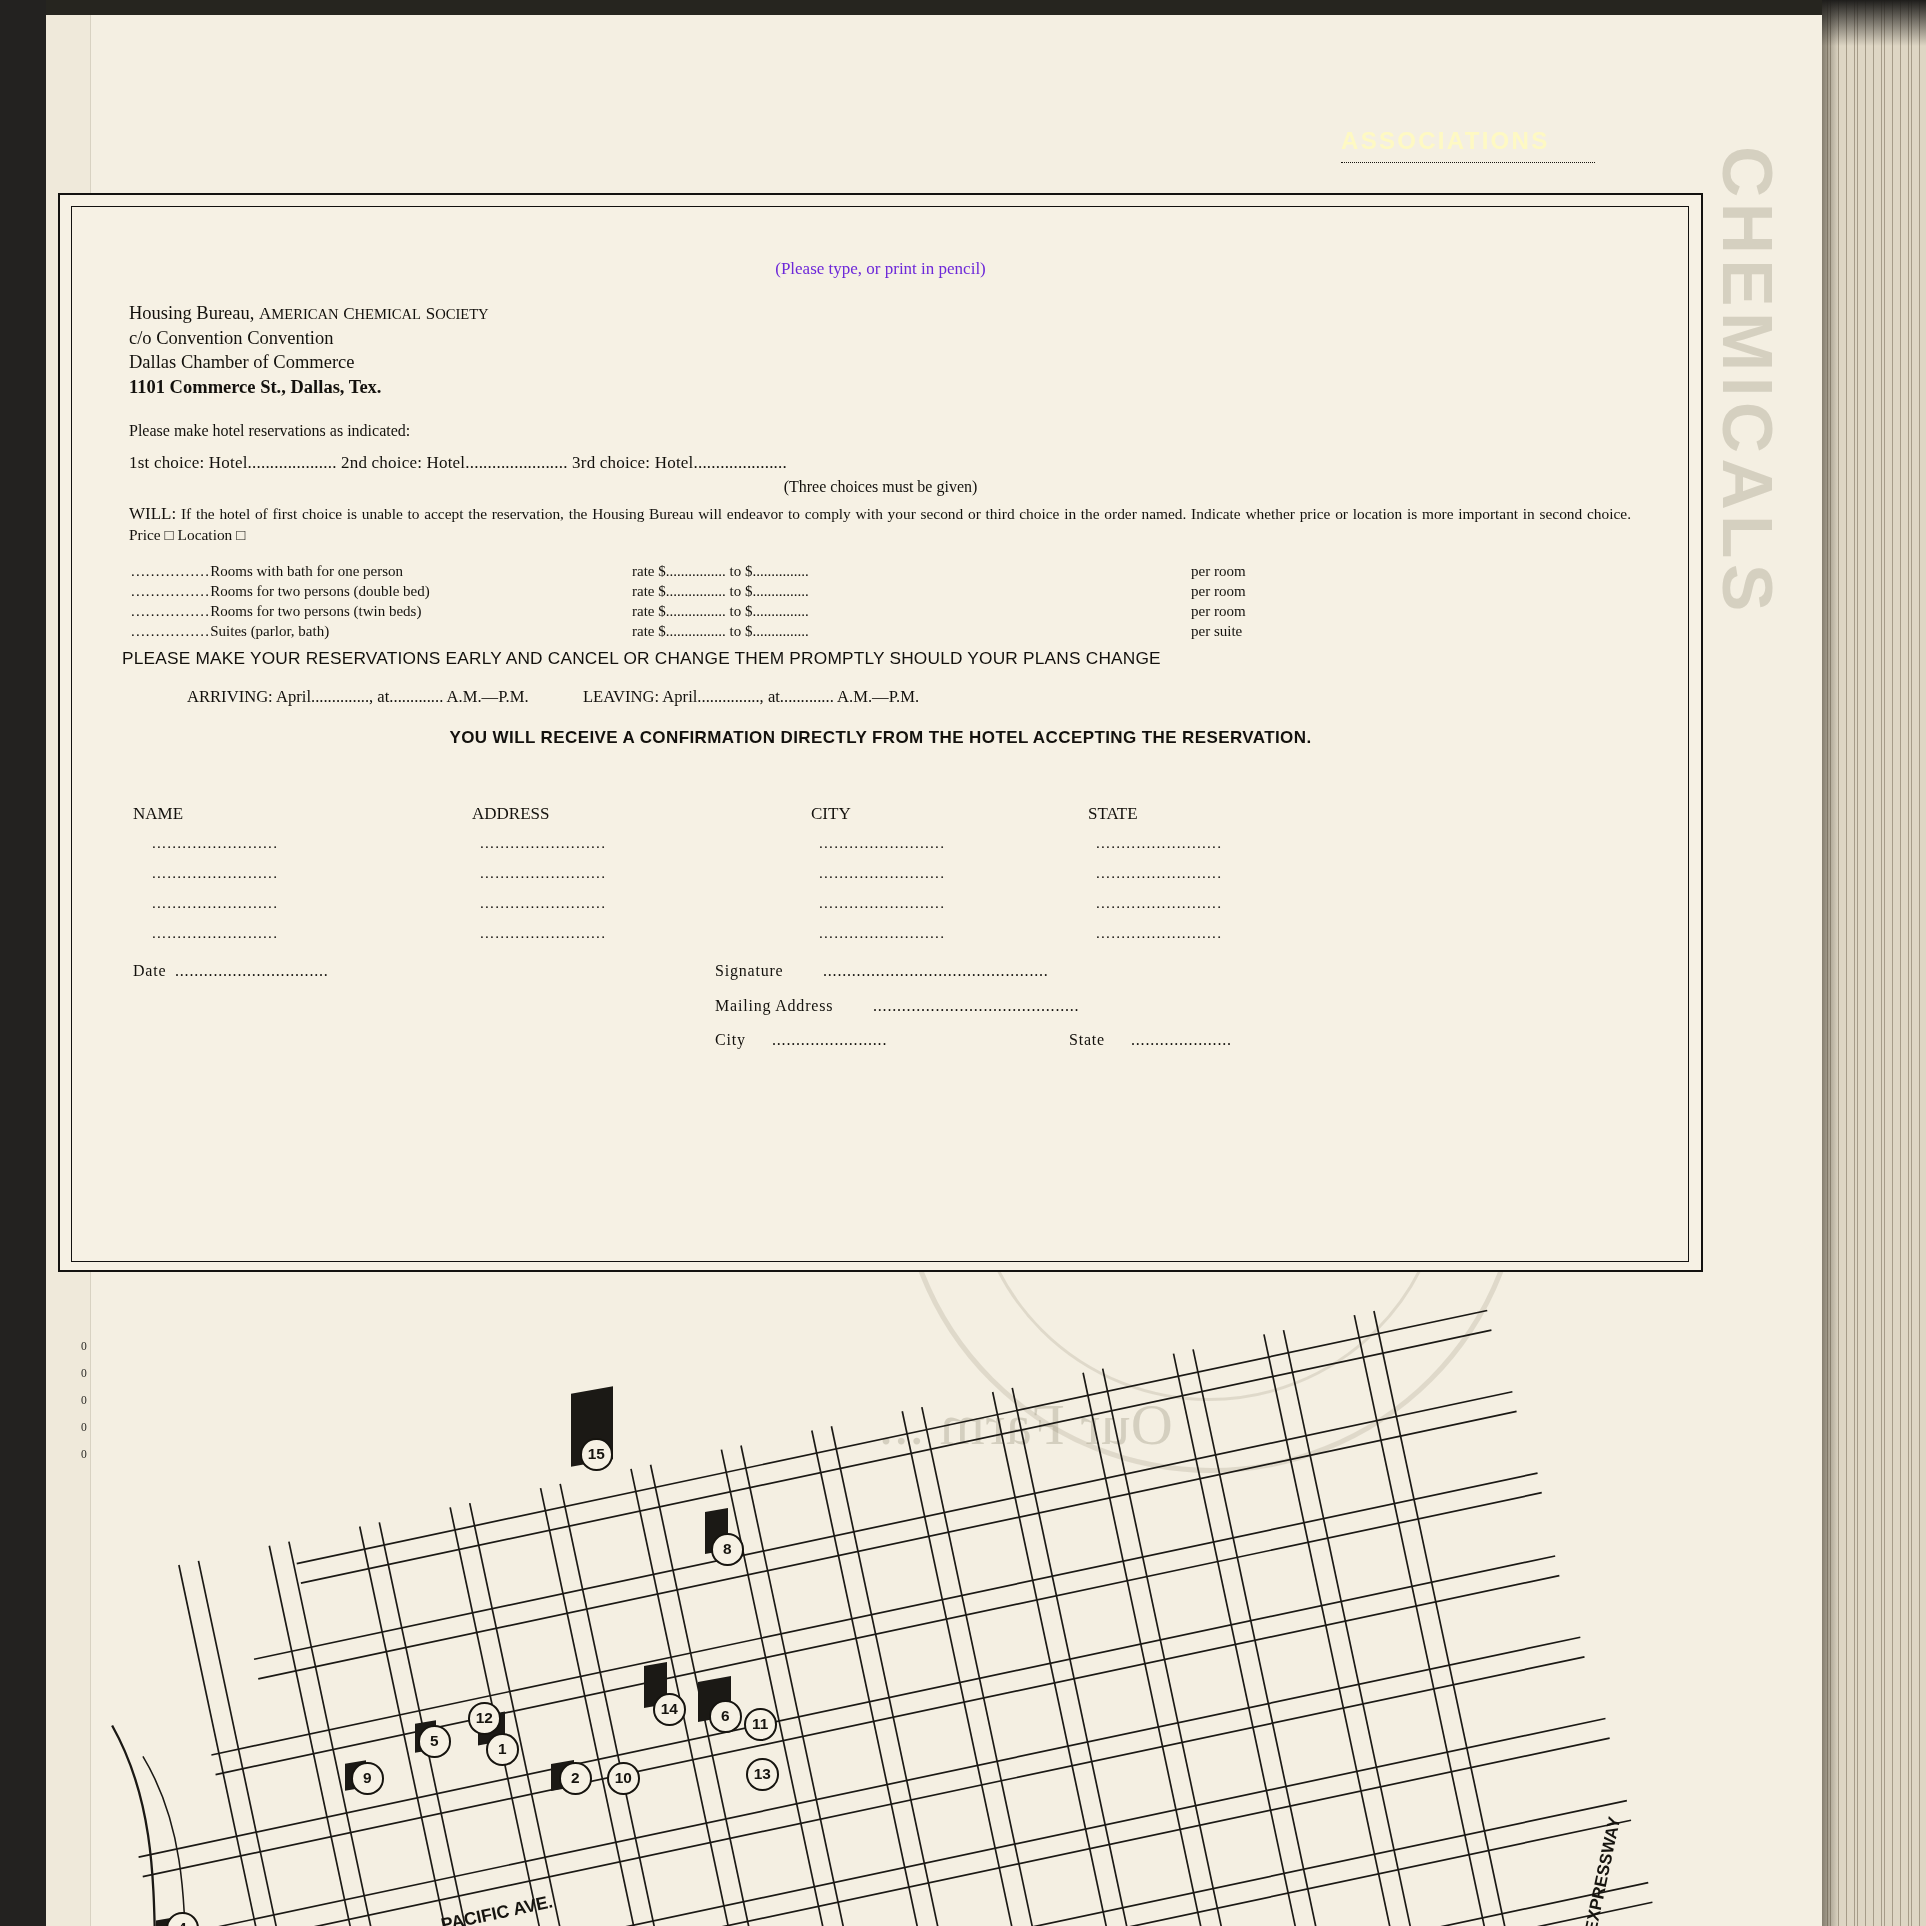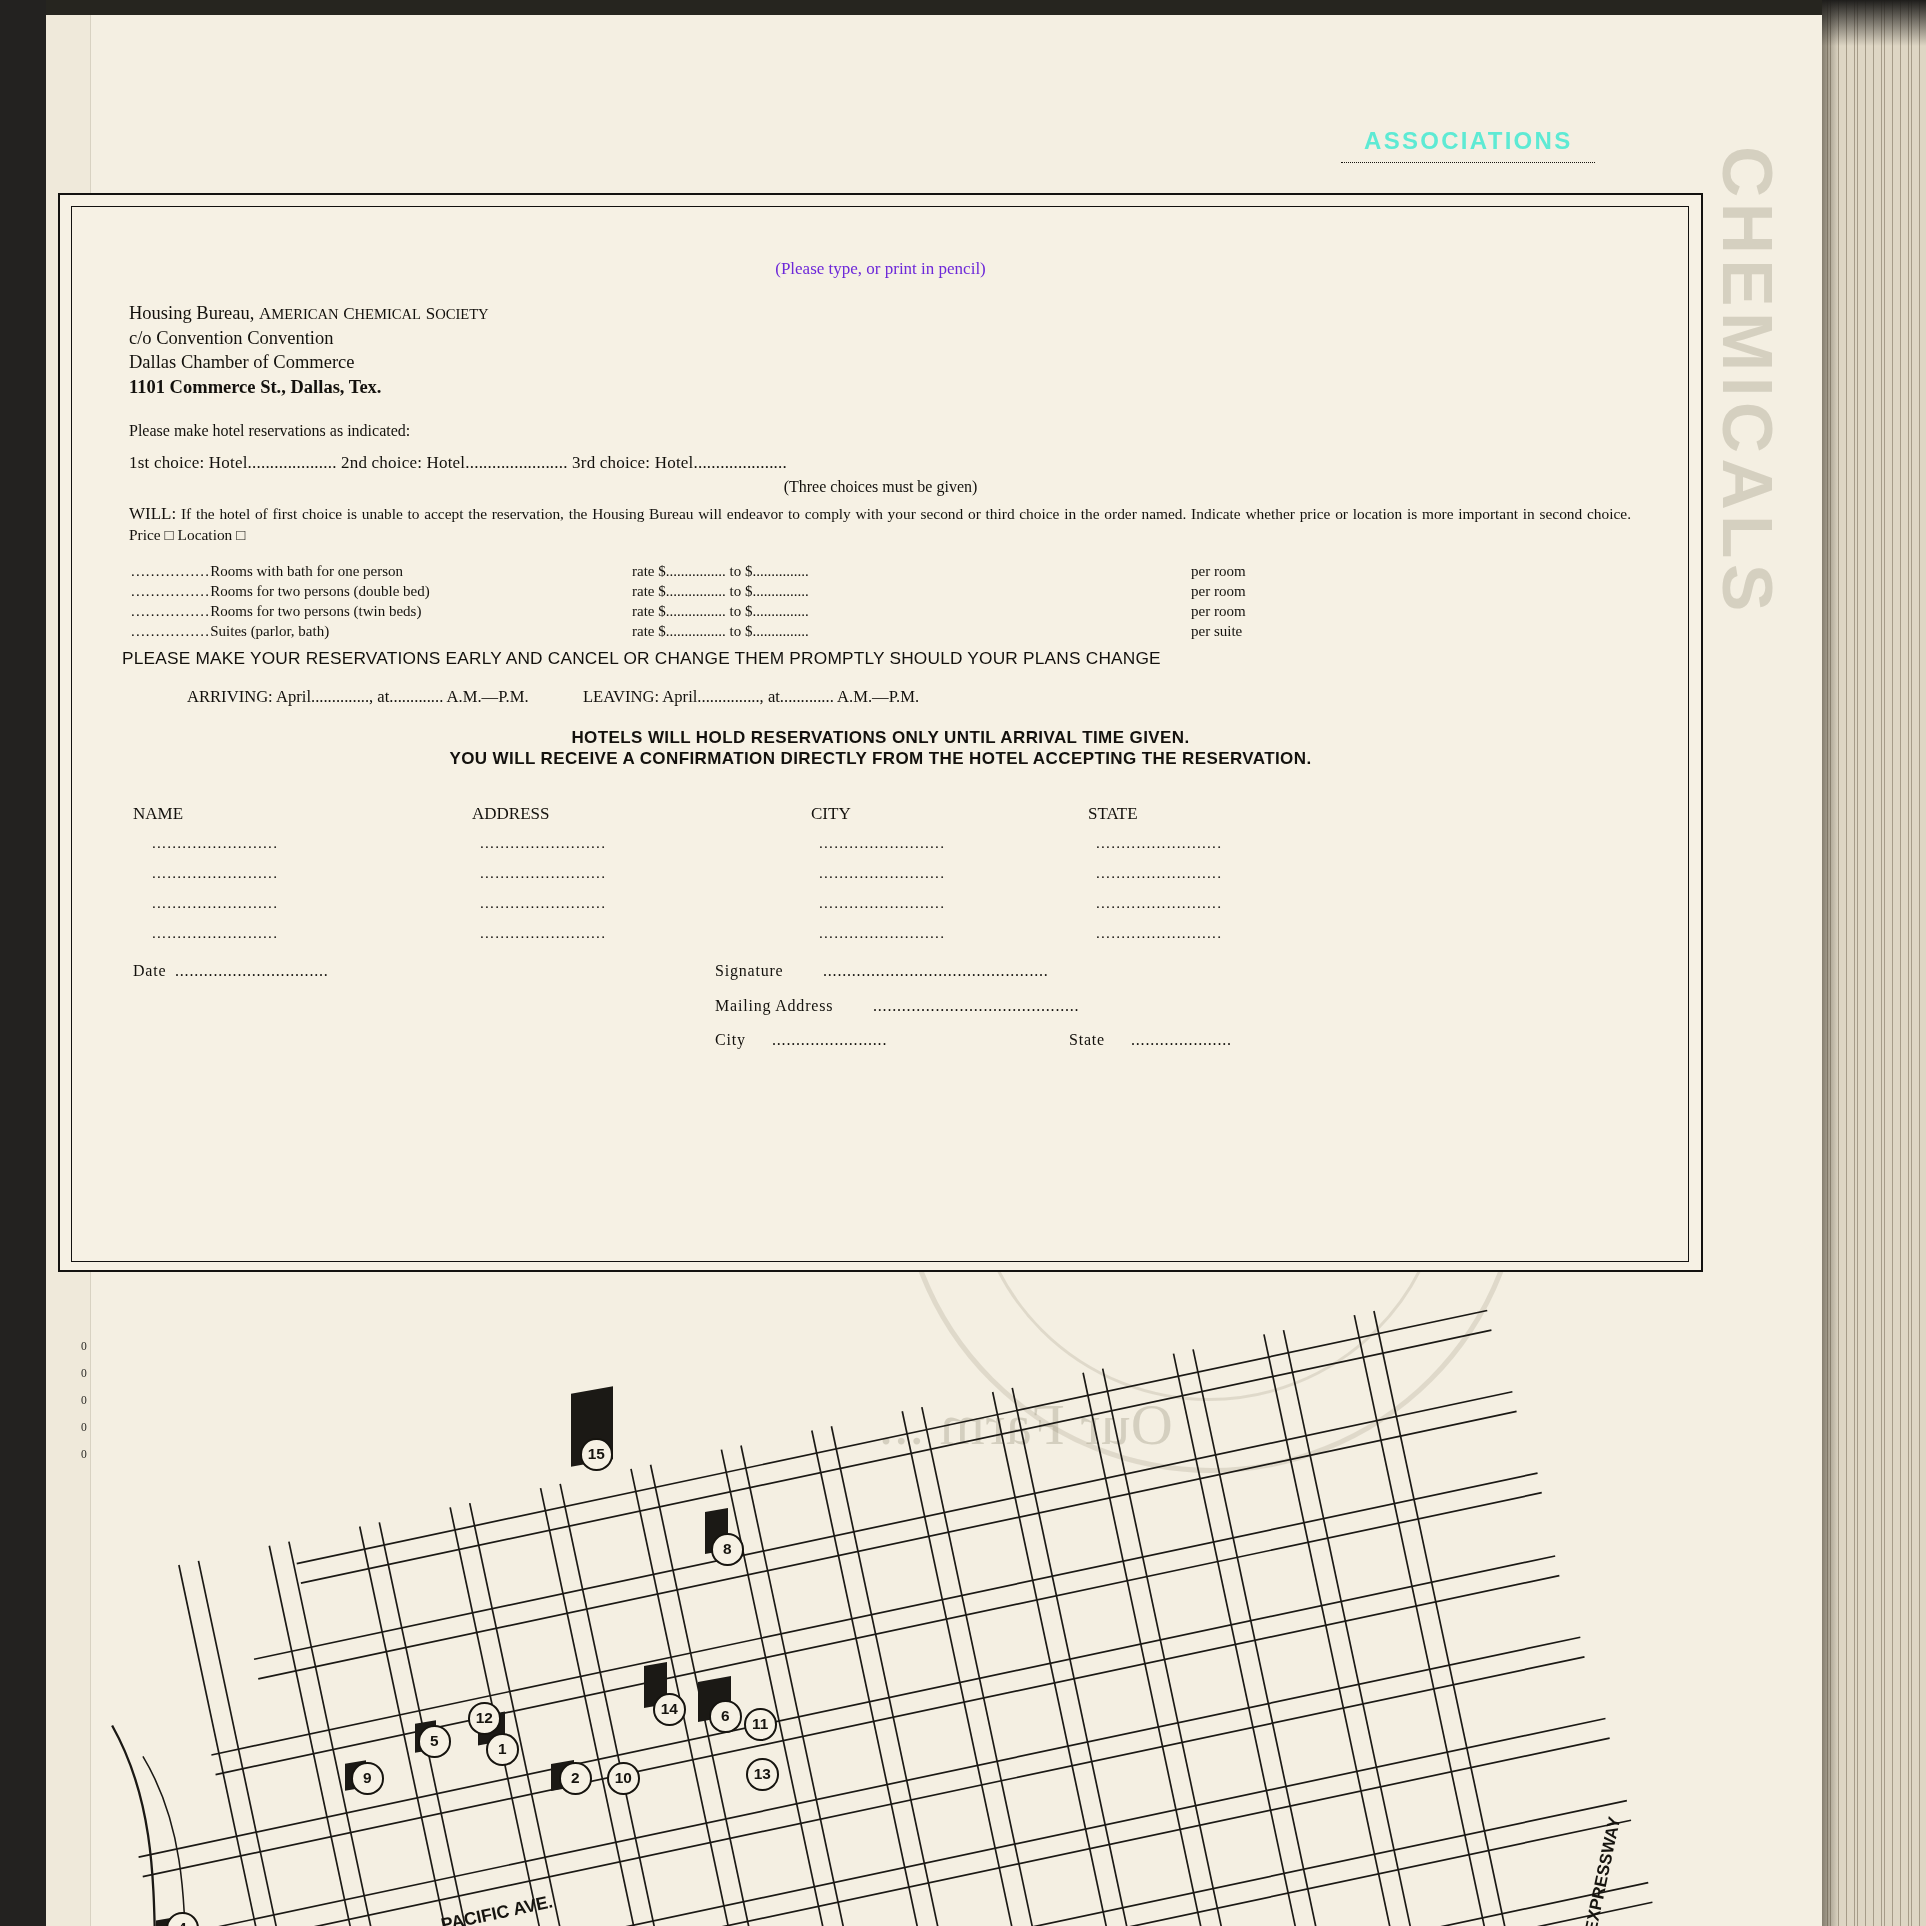--- a/index.html
+++ b/index.html
@@ -118,22 +118,21 @@
 
   
   .assoc-header {
     position: absolute;
     left: 1341px;
     top: 127px;
     font-family: "Liberation Sans", sans-serif;
     font-size: 24px;
     font-weight: bold;
     letter-spacing: 2.3px;
-    color: #5eead4;
-    margin-left: 23px;
+    color: #fef9c3;
   }
   .assoc-rule {
     position: absolute;
     left: 1341px;
     top: 159px;
     width: 254px;
     height: 3.1px;
     border-bottom: 1.9px dotted #17150f;
   }
 
@@ -439,21 +438,20 @@
 
     <div class="arrive">
       <span class="sc">ARRIVING:</span>
       <span>April.............., at............. A.M.—P.M.</span>
       <span style="display:inline-block;width:46px"></span>
       <span class="sc">LEAVING:</span>
       <span>April..............., at............. A.M.—P.M.</span>
     </div>
 
     <div class="hold">
-      <div>HOTELS WILL HOLD RESERVATIONS ONLY UNTIL ARRIVAL TIME GIVEN.</div>
       <div>YOU WILL RECEIVE A CONFIRMATION DIRECTLY FROM THE HOTEL ACCEPTING THE RESERVATION.</div>
     </div>
 
 
     <div class="col-heads">
       <span style="left:0">NAME</span>
       <span style="left:339px">ADDRESS</span>
       <span style="left:678px">CITY</span>
       <span style="left:955px">STATE</span>
     </div>

